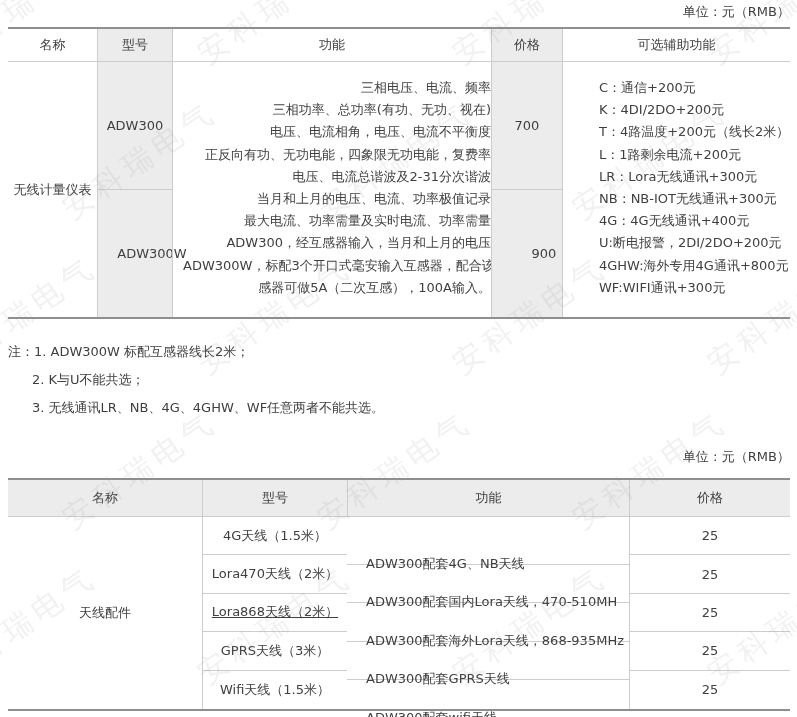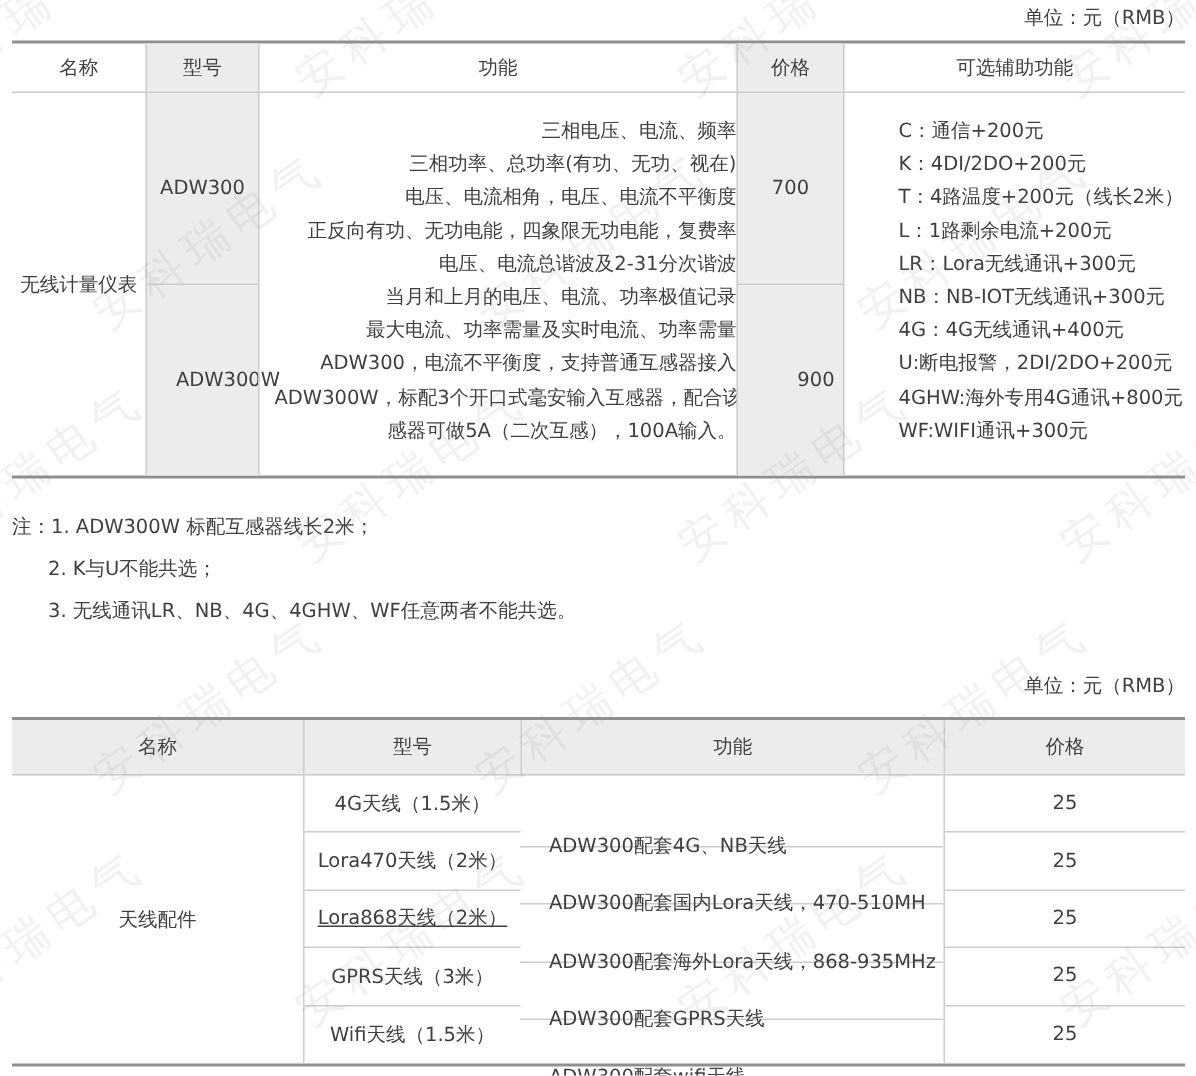--- a/index.html
+++ b/index.html
@@ -85,21 +85,21 @@
     <div class="cell r3 c2 bl gray">ADW300W</div>
 
     <div class="cell rspan c3 bl lines-cell func-lines">
       <div class="line">三相电压、电流、频率</div>
       <div class="line">三相功率、总功率(有功、无功、视在)</div>
       <div class="line">电压、电流相角，电压、电流不平衡度</div>
       <div class="line">正反向有功、无功电能，四象限无功电能，复费率</div>
       <div class="line">电压、电流总谐波及2-31分次谐波</div>
       <div class="line">当月和上月的电压、电流、功率极值记录</div>
       <div class="line">最大电流、功率需量及实时电流、功率需量</div>
-      <div class="line">ADW300，电流不平衡度，支持普通互感器接入</div>
+      <div class="line">ADW300，经互感器输入，当月和上月的电压</div>
       <div class="line">ADW300W，标配3个开口式毫安输入互感器，配合该互</div>
       <div class="line">感器可做5A（二次互感），100A输入。</div>
     </div>
 
     <div class="cell r2 c4 bl bb gray">700</div>
     <div class="cell r3 c4 bl gray">900</div>
 
     <div class="cell rspan c5 bl lines-cell opt-lines">
       <div class="line">C：通信+200元</div>
       <div class="line">K：4DI/2DO+200元</div>

